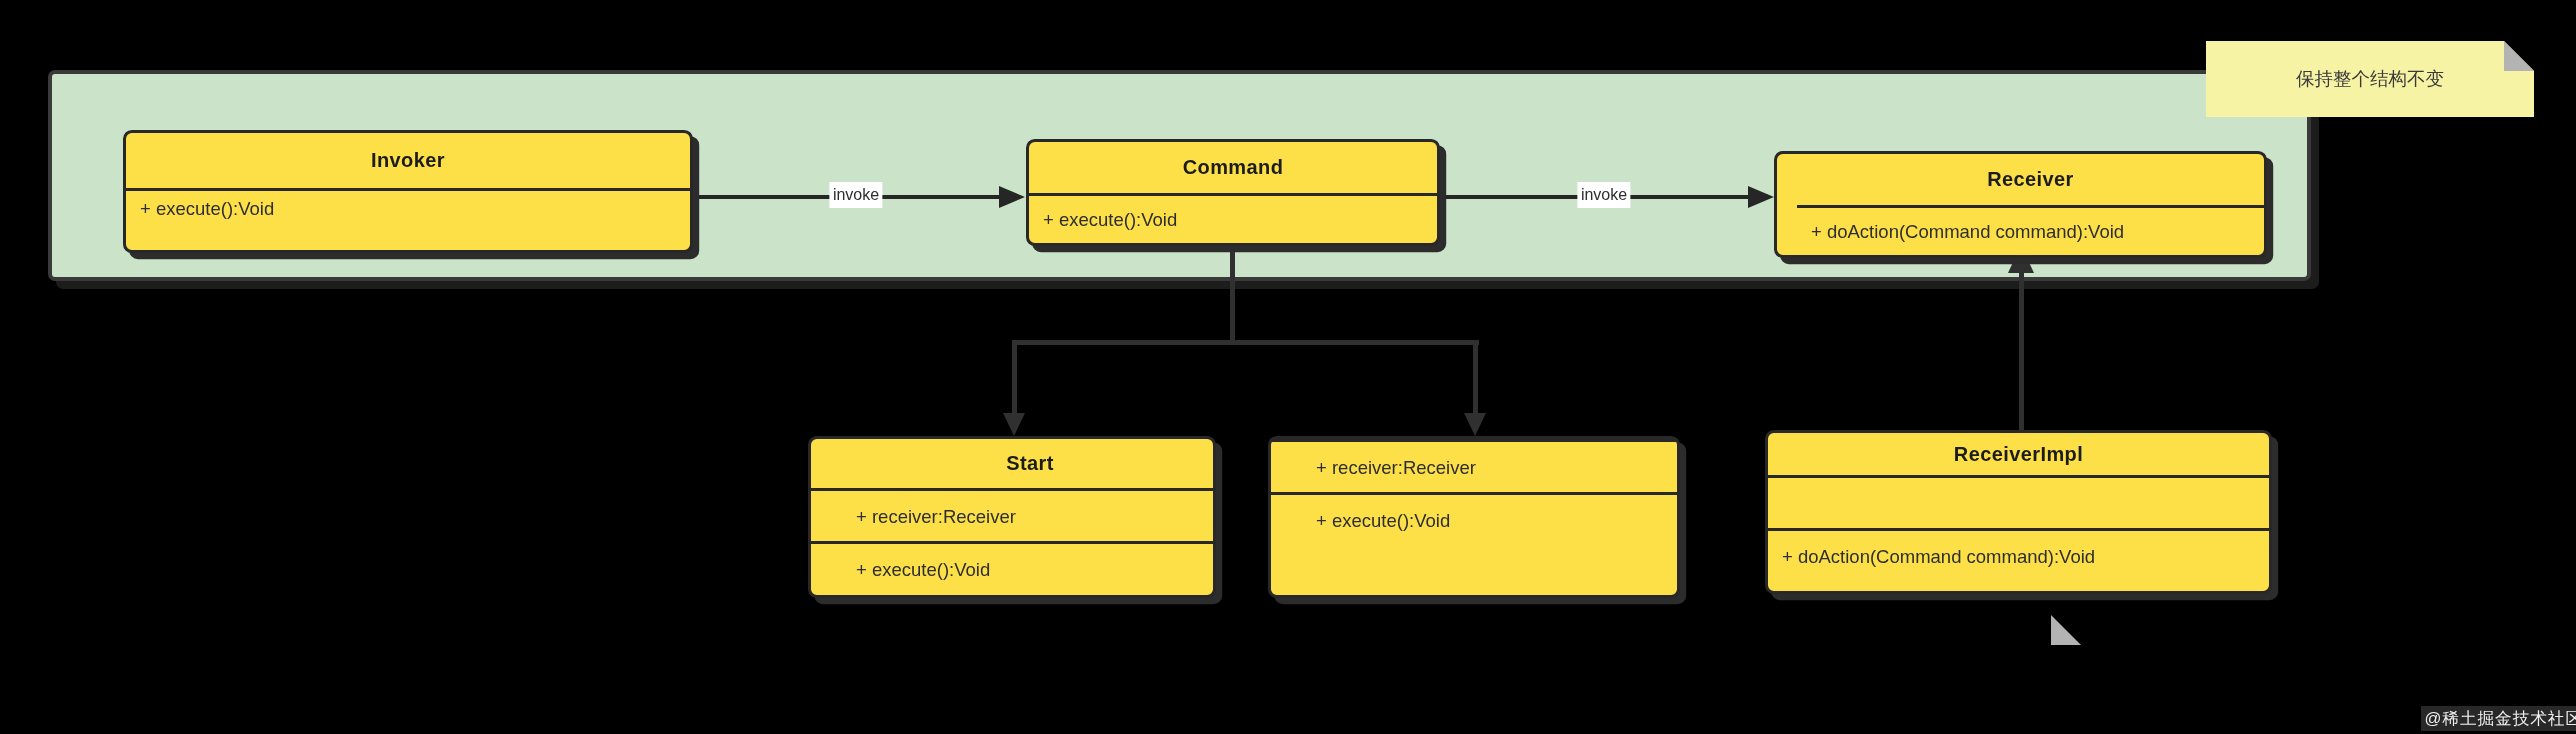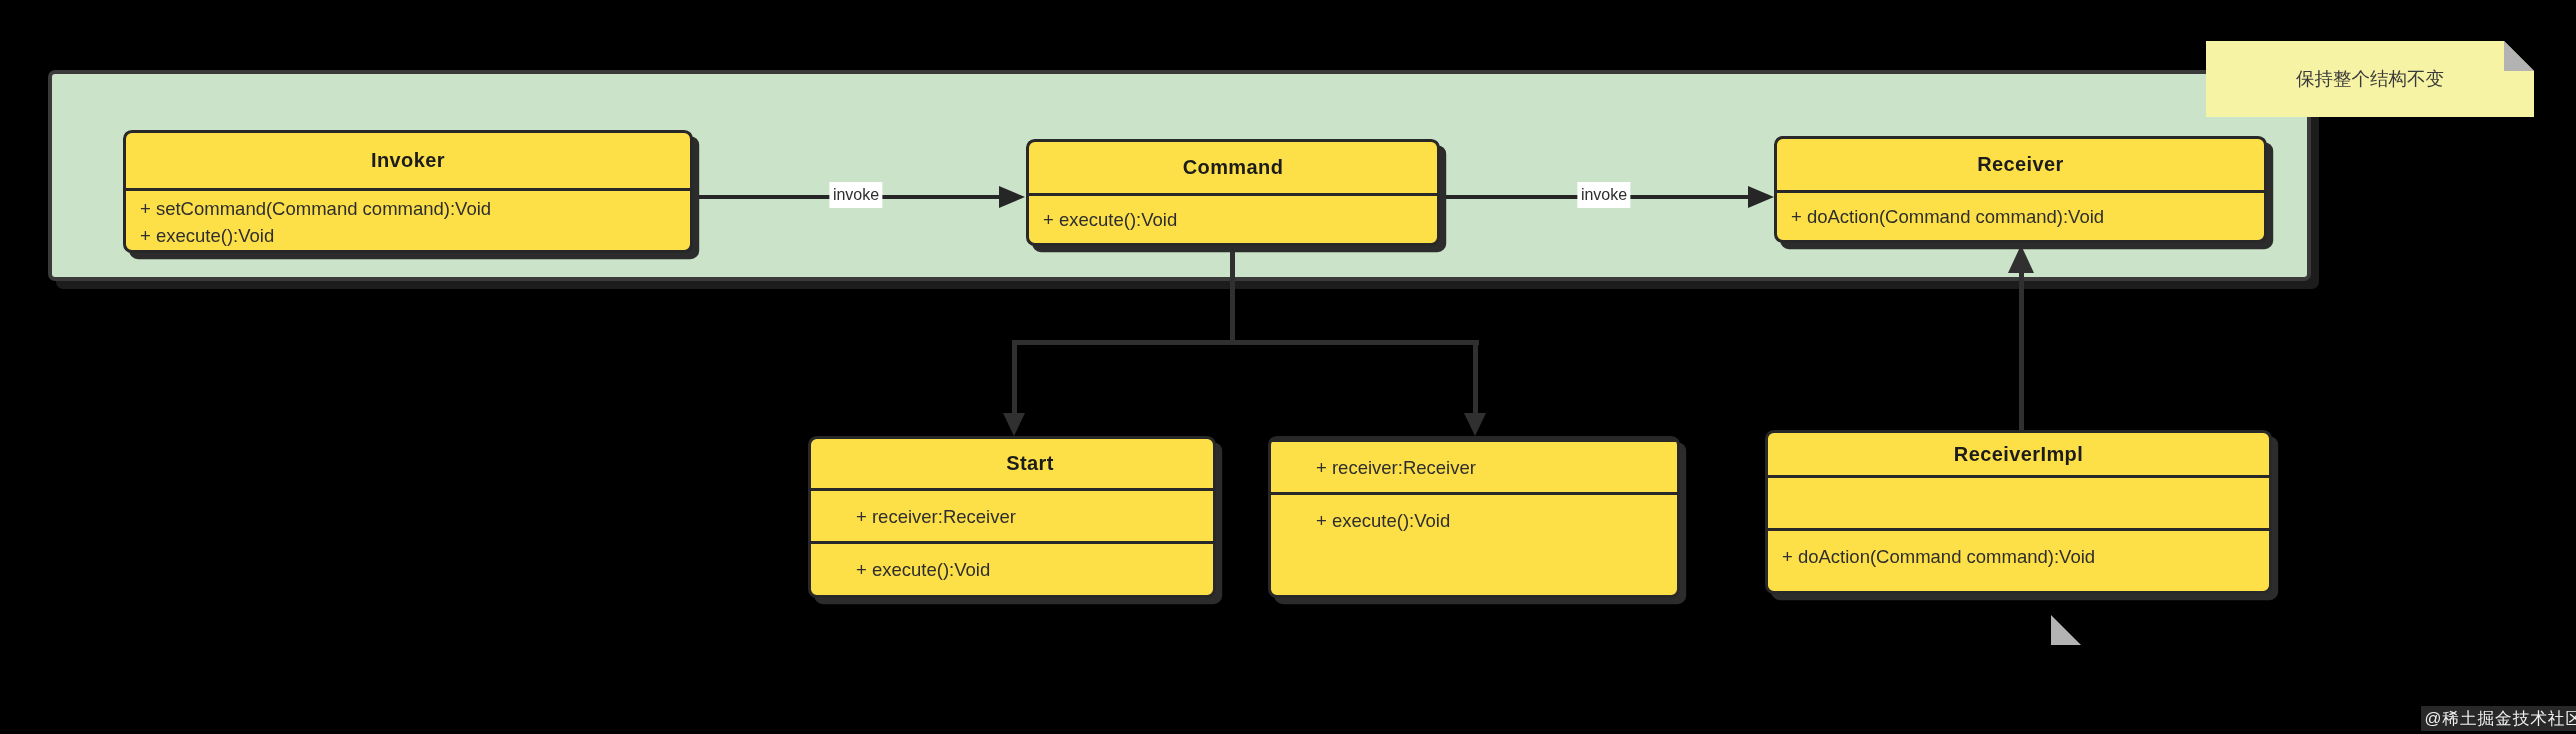--- a/index.html
+++ b/index.html
@@ -54,21 +54,21 @@
   .sec-center { display: flex; align-items: center; }
 
   .box-invoker { left: 123px; top: 130px; width: 570px; height: 123px; }
   .box-invoker .uml-title { height: 55px; }
   .box-invoker .sec { padding-top: 3.5px; height: 62px; }
 
   .box-command { left: 1026px; top: 139px; width: 414px; height: 107px; }
   .box-command .uml-title { height: 51px; }
   .box-command .sec { height: 49px; }
 
-  .box-receiver { left: 1774px; top: 136px; width: 493px; height: 107px; }
+  .box-receiver { left: 1774px; top: 151px; width: 493px; height: 107px; padding-left: 20px; }
   .box-receiver .uml-title { height: 51px; }
   .box-receiver .sec { height: 49px; }
 
   .box-start { left: 808px; top: 436px; width: 408px; height: 162px; }
   .box-end   { left: 1268px; top: 436px; width: 412px; height: 162px; }
   .box-start .uml-title, .box-end .uml-title { height: 49px; padding-left: 36px; }
   .box-start .sec, .box-end .sec { height: 53px; padding-left: 31px; }
 
   .box-receiverimpl { left: 1765px; top: 430px; width: 507px; height: 164px; }
   .box-receiverimpl .uml-title { height: 42px; }
@@ -165,21 +165,20 @@
   <div class="arrow-down" style="left:1003px; top:413px;"></div>
   <div class="tree" style="left:1473px; top:340px; width:5.3px; height:75px;"></div>
   <div class="arrow-down" style="left:1464px; top:413px;"></div>
 
   <div class="tree" style="left:2019px; top:271px; width:5.3px; height:160px;"></div>
   <div class="arrow-up" style="left:2008px; top:245px;"></div>
 
   <div class="uml box-invoker">
     <div class="uml-title">Invoker</div>
     <div class="sec">
-      <div class="mline">+ setCommand(Command command):Void</div>
       <div class="mline">+ execute():Void</div>
     </div>
   </div>
 
   <div class="uml box-command">
     <div class="uml-title">Command</div>
     <div class="sec sec-center">
       <div class="mline">+ execute():Void</div>
     </div>
   </div>

